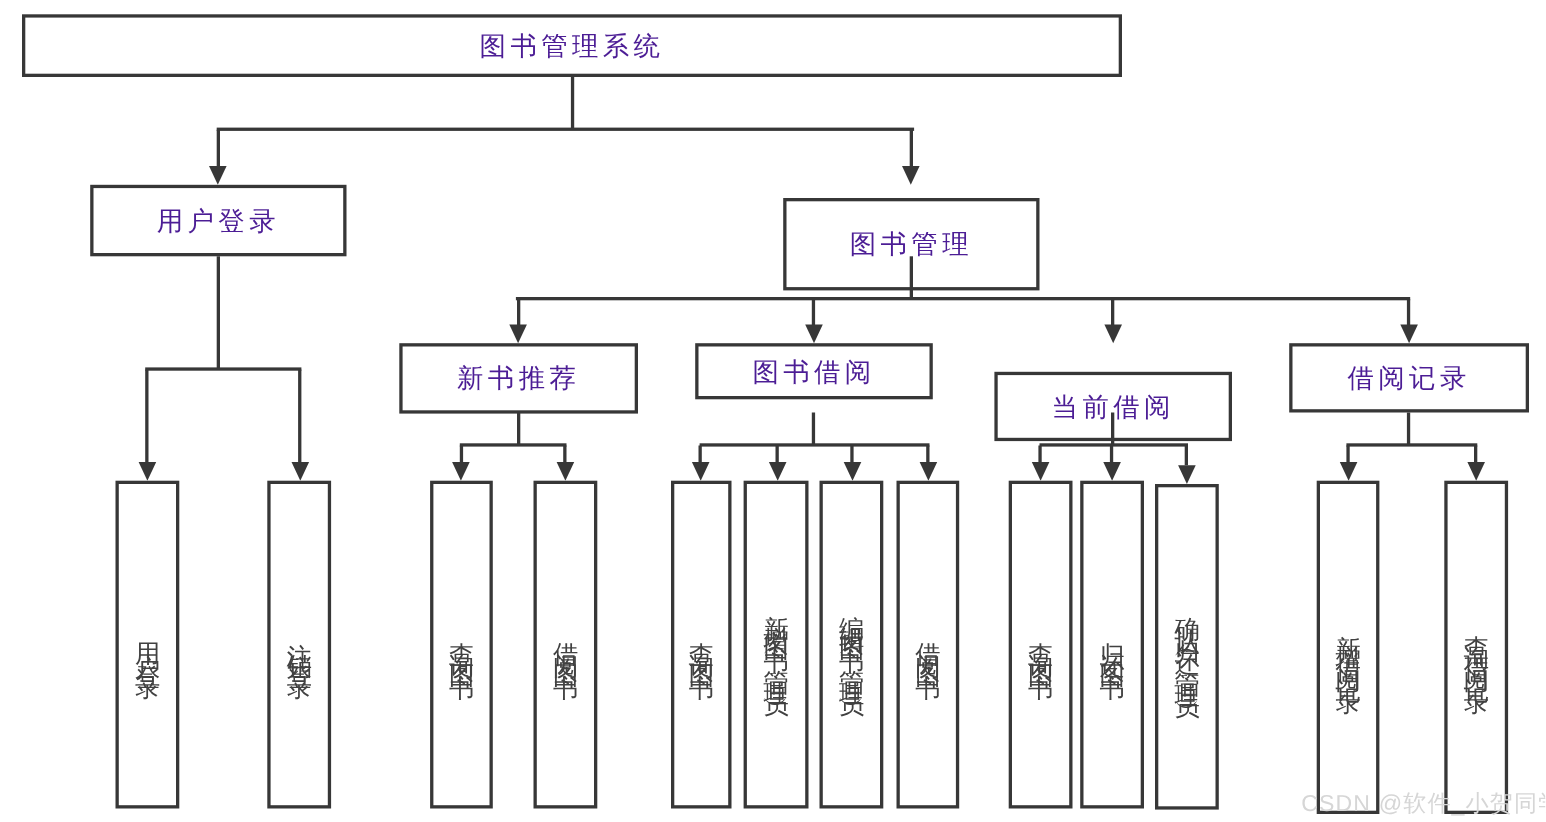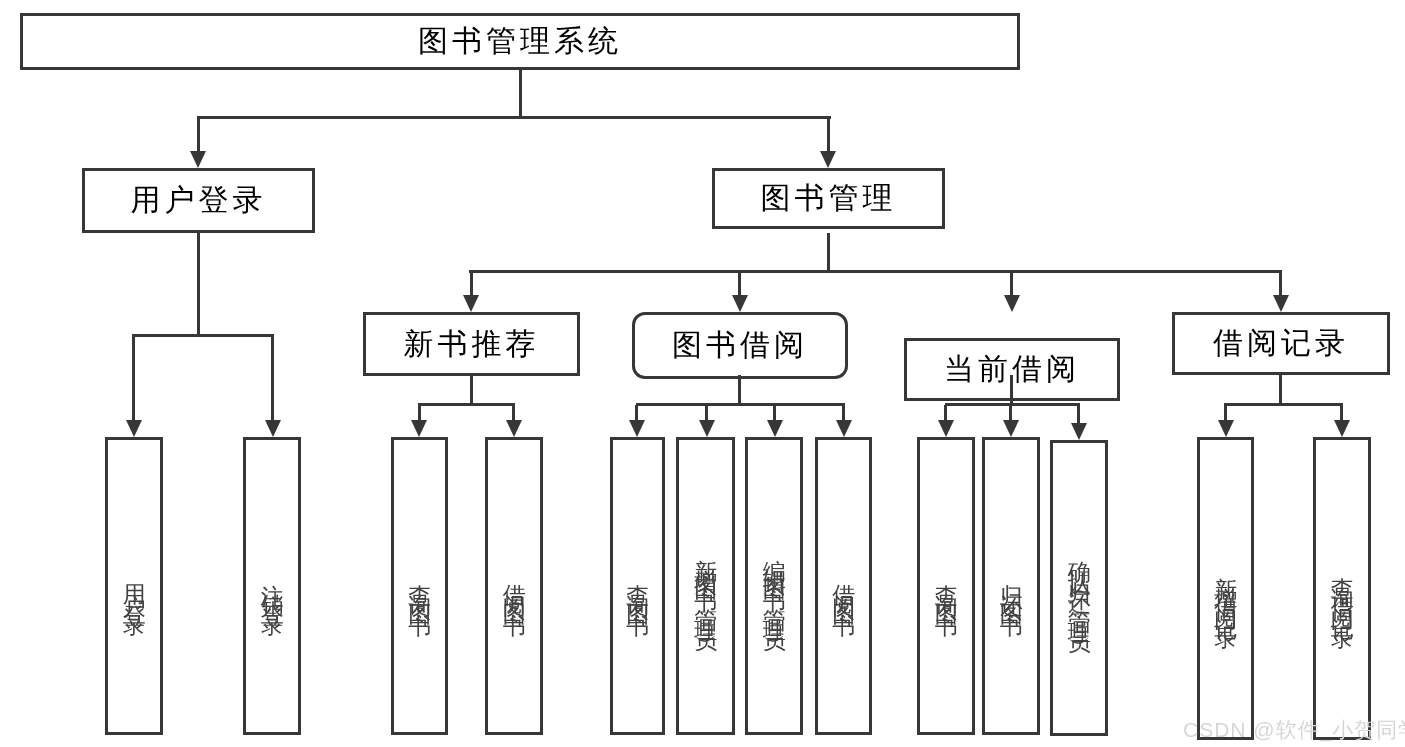--- a/index.html
+++ b/index.html
@@ -14,22 +14,22 @@
   }
   .box {
     position: absolute;
     border: 3px solid #373737;
     background: #ffffff;
     display: flex;
     align-items: center;
     justify-content: center;
   }
   .hlabel {
-    font-size: 30px;
-    color: #000000;
+    font-size: 24px;
+    color: #4c1d95;
     letter-spacing: 4px;
     white-space: nowrap;
   }
   .vlabel {
     writing-mode: vertical-rl;
     text-orientation: mixed;
     font-size: 23px;
     color: #414141;
     letter-spacing: 10px;
     line-height: 1.1;
@@ -64,21 +64,21 @@
   <div class="line" style="left:519px;top:70px;width:3px;height:48px;"></div>
   <div class="line" style="left:197px;top:116px;width:634px;height:3px;"></div>
   <div class="line" style="left:197px;top:118px;width:3px;height:34px;"></div>
   <div class="arrow" style="left:190px;top:151px;"></div>
   <div class="line" style="left:827px;top:118px;width:3px;height:34px;"></div>
   <div class="arrow" style="left:820px;top:151px;"></div>
 
   <div class="box" style="left:82px;top:168px;width:233px;height:65px;">
     <span class="hlabel">用户登录</span>
   </div>
-  <div class="box" style="left:712px;top:168px;width:233px;height:61px;">
+  <div class="box" style="left:712px;top:180px;width:233px;height:84px;">
     <span class="hlabel">图书管理</span>
   </div>
 
   <div class="line" style="left:197px;top:233px;width:3px;height:103px;"></div>
   <div class="line" style="left:132px;top:334px;width:142px;height:3px;"></div>
   <div class="line" style="left:132px;top:336px;width:3px;height:84px;"></div>
   <div class="arrow" style="left:126px;top:420px;"></div>
   <div class="line" style="left:271px;top:336px;width:3px;height:84px;"></div>
   <div class="arrow" style="left:265px;top:420px;"></div>
 
@@ -96,21 +96,21 @@
   <div class="line" style="left:738px;top:272px;width:3px;height:24px;"></div>
   <div class="arrow" style="left:732px;top:295px;"></div>
   <div class="line" style="left:1010px;top:272px;width:3px;height:24px;"></div>
   <div class="arrow" style="left:1004px;top:295px;"></div>
   <div class="line" style="left:1279px;top:272px;width:3px;height:24px;"></div>
   <div class="arrow" style="left:1273px;top:295px;"></div>
 
   <div class="box" style="left:363px;top:312px;width:217px;height:64px;">
     <span class="hlabel">新书推荐</span>
   </div>
-  <div class="box" style="left:632px;top:312px;width:216px;height:67px;border-radius:13px;">
+  <div class="box" style="left:632px;top:312px;width:216px;height:51px;">
     <span class="hlabel">图书借阅</span>
   </div>
   <div class="box" style="left:904px;top:312px;width:216px;height:63px;margin-top:26px;">
     <span class="hlabel">当前借阅</span>
   </div>
   <div class="box" style="left:1172px;top:312px;width:218px;height:63px;">
     <span class="hlabel">借阅记录</span>
   </div>
 
   <div class="line" style="left:470px;top:375px;width:3px;height:30px;"></div>

